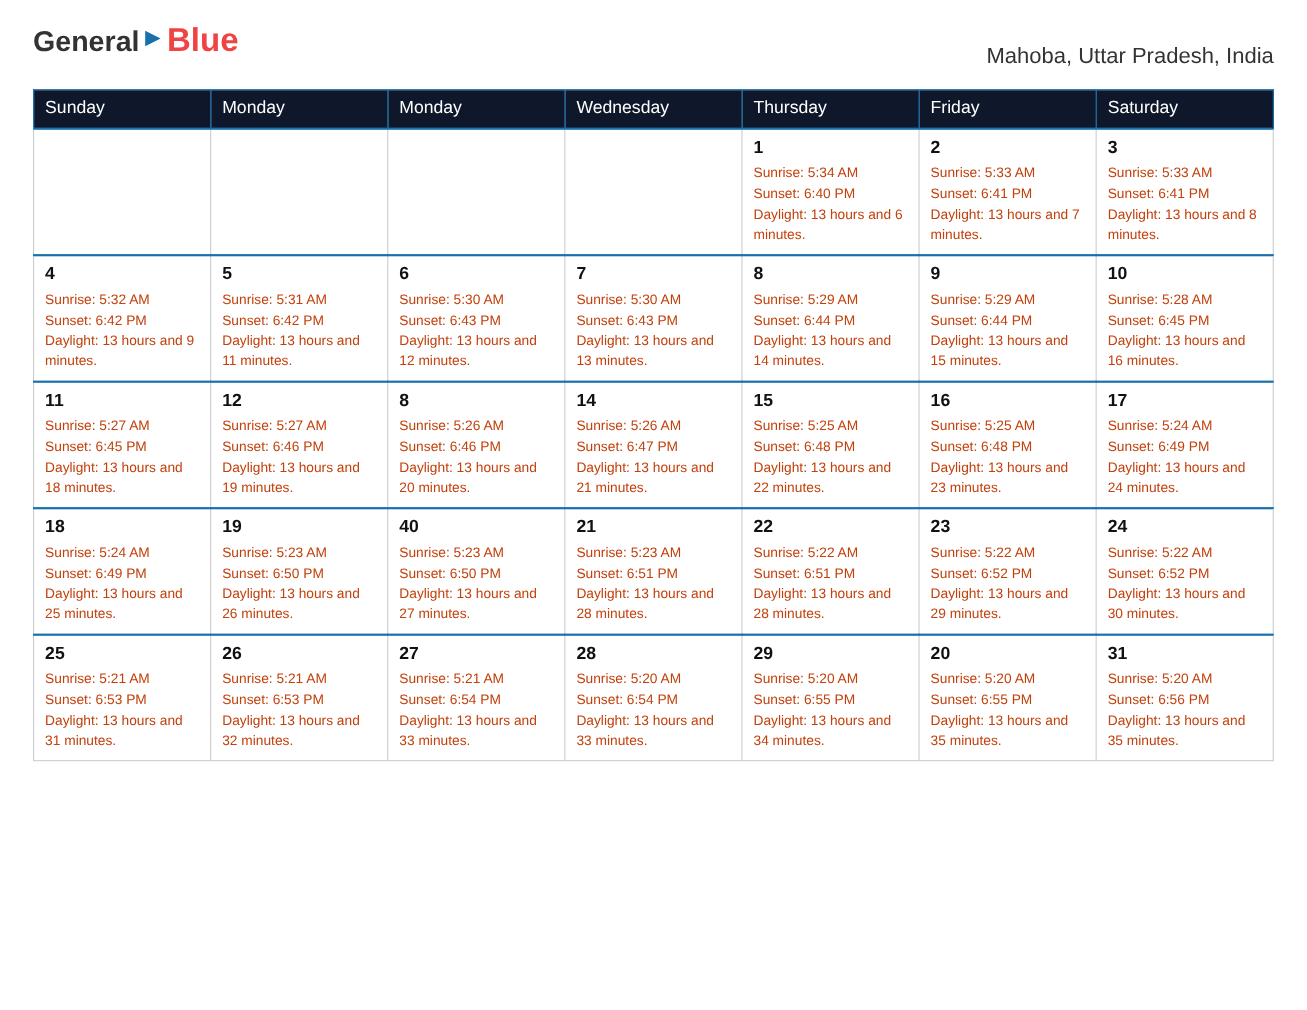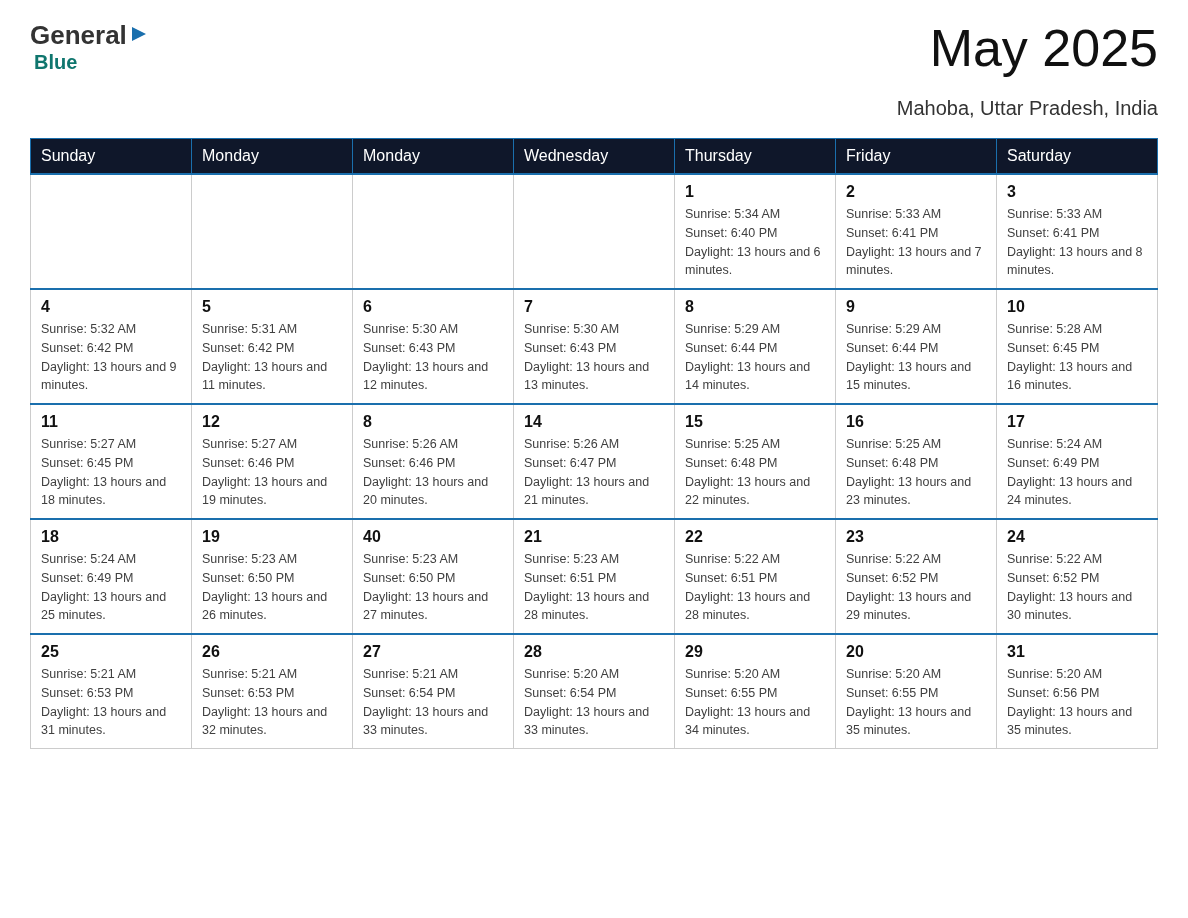--- a/index.html
+++ b/index.html
@@ -11,21 +11,21 @@
       padding: 20px 30px;
     }
     .header {
       display: flex;
       justify-content: space-between;
       align-items: flex-start;
       margin-bottom: 18px;
     }
     .logo-wrapper {
       display: flex;
-      flex-direction: column;
+      flex-direction: row;
     }
     .logo-top-row {
       display: flex;
       align-items: center;
     }
     .logo-blue-row {
       display: flex;
       align-items: center;
       margin-left: 2px;
     }
@@ -67,46 +67,45 @@
     }
     .day-number {
       font-size: 16px;
       font-weight: bold;
       color: #111;
       display: block;
       margin-bottom: 4px;
     }
     .day-info {
       font-size: 12.5px;
-      color: #404040;
+      color: #c2410c;
       line-height: 1.5;
     }
     .empty-cell {
       background: #fff;
     }
   </style>
 </head>
 <body>
 
 <div class="header">
   <div class="logo-wrapper">
     <div class="logo-top-row">
       <span style="font-size:26px;font-weight:bold;color:#333;">General</span>
       <span style="display:inline-block;margin-left:3px;vertical-align:middle;">
         <svg width="18" height="18" viewBox="0 0 18 18">
             <polygon points="2,2 16,9 2,16" fill="#1a6fad"></polygon>
           </svg>
       </span>
     </div>
     <div class="logo-blue-row">
-      <span style="font-size:20px;font-weight:bold;color:#0f766e;margin-left:2px;">Blue</span>
+      <span style="font-size:30px;font-weight:bold;color:#ef4444;margin-left:2px;">Blue</span>
     </div>
   </div>
   <div class="title-block">
-    <div class="month-title">May 2025</div>
     <div class="location-title">Mahoba, Uttar Pradesh, India</div>
   </div>
 </div>
 
 <table class="calendar-table">
   <thead>
     <tr>
       <th>Sunday</th>
       <th>Monday</th>
       <th>Monday</th>

